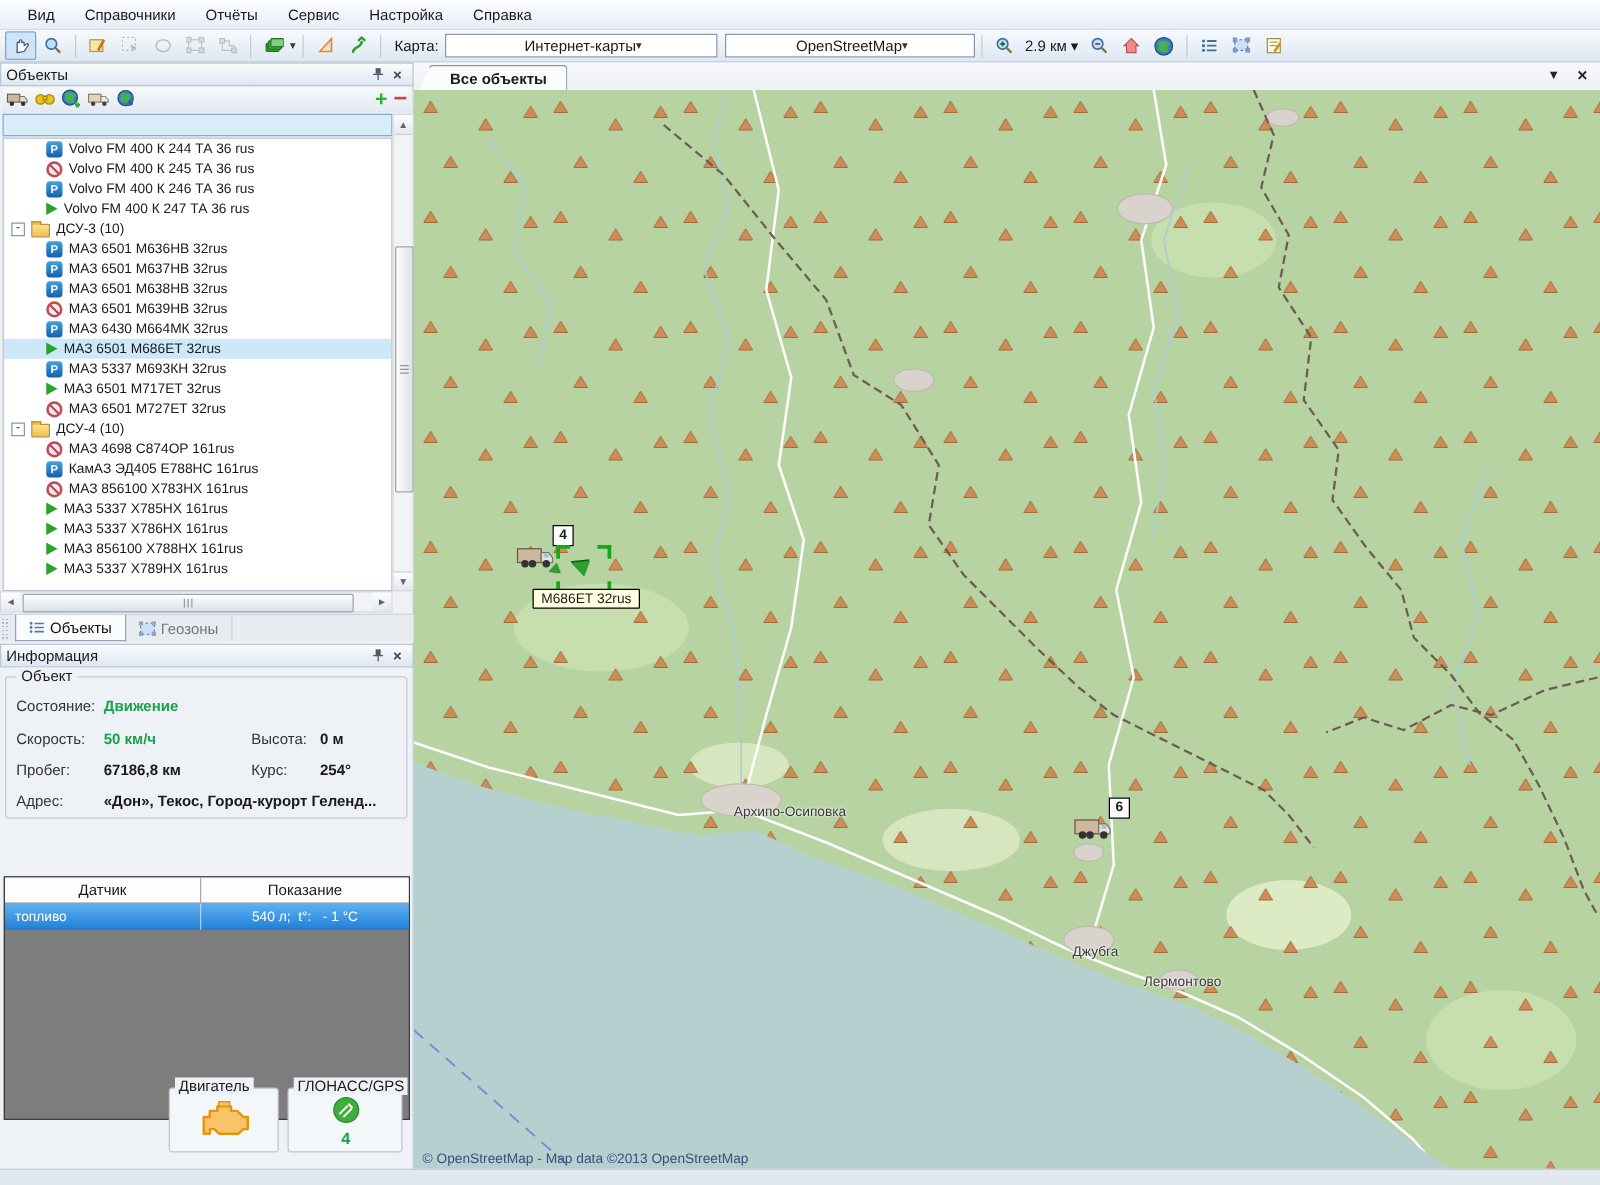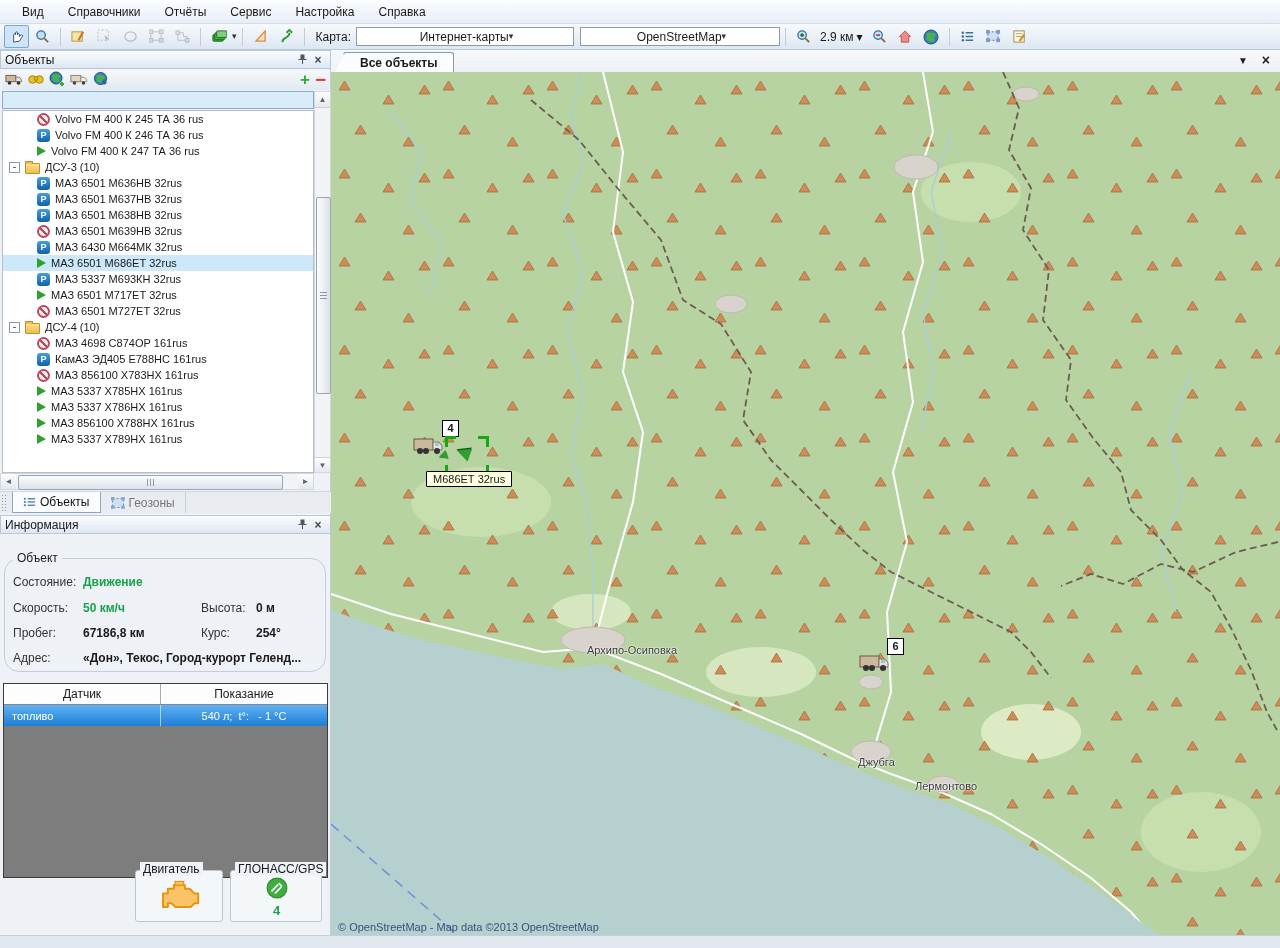--- a/index.html
+++ b/index.html
@@ -70,28 +70,28 @@
   .grip-v{width:1px;height:7px;background:#8d9aa9;}
   
   .btabs{position:absolute;top:491px;left:0;width:331px;height:22px;background:#e8ecf1;border-top:1px solid #cfd6df;
     display:flex;align-items:stretch;padding-left:12px;box-sizing:border-box;}
   .btab{display:flex;align-items:center;gap:4px;padding:0 10px;color:#777;border-right:1px solid #c9d1da;}
   .btab.active{background:#fafbfd;border:1px solid #96a5b6;border-top:none;color:#111;}
   .dot-handle{position:absolute;left:2px;top:3px;width:5px;height:16px;
     background:repeating-linear-gradient(#8d9aa9 0 1px,transparent 1px 3px),repeating-linear-gradient(#8d9aa9 0 1px,transparent 1px 3px);
     background-size:1px 100%,1px 100%;background-position:0 0,3px 0;background-repeat:no-repeat;}
   
-  .objgrp{position:absolute;top:558px;left:4px;width:322px;height:114px;border:1px solid #c3cdd9;border-radius:15px;box-sizing:border-box;}
+  .objgrp{position:absolute;top:541px;left:4px;width:322px;height:114px;border:1px solid #c3cdd9;border-radius:3px;box-sizing:border-box;}
   .objgrp .legend{position:absolute;top:-8px;left:8px;background:#eef1f6;padding:0 4px;}
   .inf-row{position:absolute;left:8px;display:flex;}
   .inf-lbl{color:#333;}
   .inf-val{font-weight:bold;}
   .green{color:#19a24b;}
   
-  .sensor{position:absolute;top:683px;left:3px;width:325px;height:195px;background:#7d7d7d;border:1px solid #3c3c3c;box-sizing:border-box;}
+  .sensor{position:absolute;top:701px;left:3px;width:325px;height:195px;background:#7d7d7d;border:1px solid #3c3c3c;box-sizing:border-box;}
   .sensor .shead{display:flex;height:20px;background:#fdfdfd;border-bottom:1px solid #888;}
   .sensor .shead div{display:flex;align-items:center;justify-content:center;}
   .sc1{width:157px;border-right:1px solid #aaa;box-sizing:border-box;}
   .sc2{flex:1;}
   .srow{display:flex;height:21px;background:linear-gradient(#5fb0f2,#1f7fd6);color:#fff;font-size:11px;align-items:stretch;}
   .srow .sc1{display:flex;align-items:center;padding-left:8px;border-right:1px solid rgba(255,255,255,.55);}
   .srow .sc2{display:flex;align-items:center;justify-content:center;white-space:pre;}
   
   .sbox{position:absolute;top:870px;height:52px;border:1px solid #bcc7d3;border-radius:3px;background:#f4f7fa;box-sizing:border-box;}
   .sbox .legend{position:absolute;top:-9px;left:4px;background:#eef1f6;padding:0 3px;white-space:nowrap;}
@@ -330,20 +330,25 @@
           <path d="M3 5 C6 3 11 4 13 6 C11 8 10 10 12 12 C9 13 5 12 3 9 C5 7 4 6 3 5 Z" fill="#49b04d"></path>
           <circle cx="12" cy="12" r="2.4" fill="#2a62b0"></circle>
         </svg>
     </span>
     <span class="spacer"></span>
     <span class="plus-ic">+</span>
     <span class="minus-ic">−</span>
   </div>
   <input class="search" value="" style="">
   <div id="tree">
+      <div class="trow">
+        <span class="tindent"></span>
+        <span class="ti ti-parked"></span>
+        <span>Volvo FM 400 К 244 ТА 36 rus</span>
+      </div>
       <div class="trow">
         <span class="tindent"></span>
         <span class="ti ti-offline"></span>
         <span>Volvo FM 400 К 245 ТА 36 rus</span>
       </div>
       <div class="trow">
         <span class="tindent"></span>
         <span class="ti ti-parked"></span>
         <span>Volvo FM 400 К 246 ТА 36 rus</span>
       </div>

